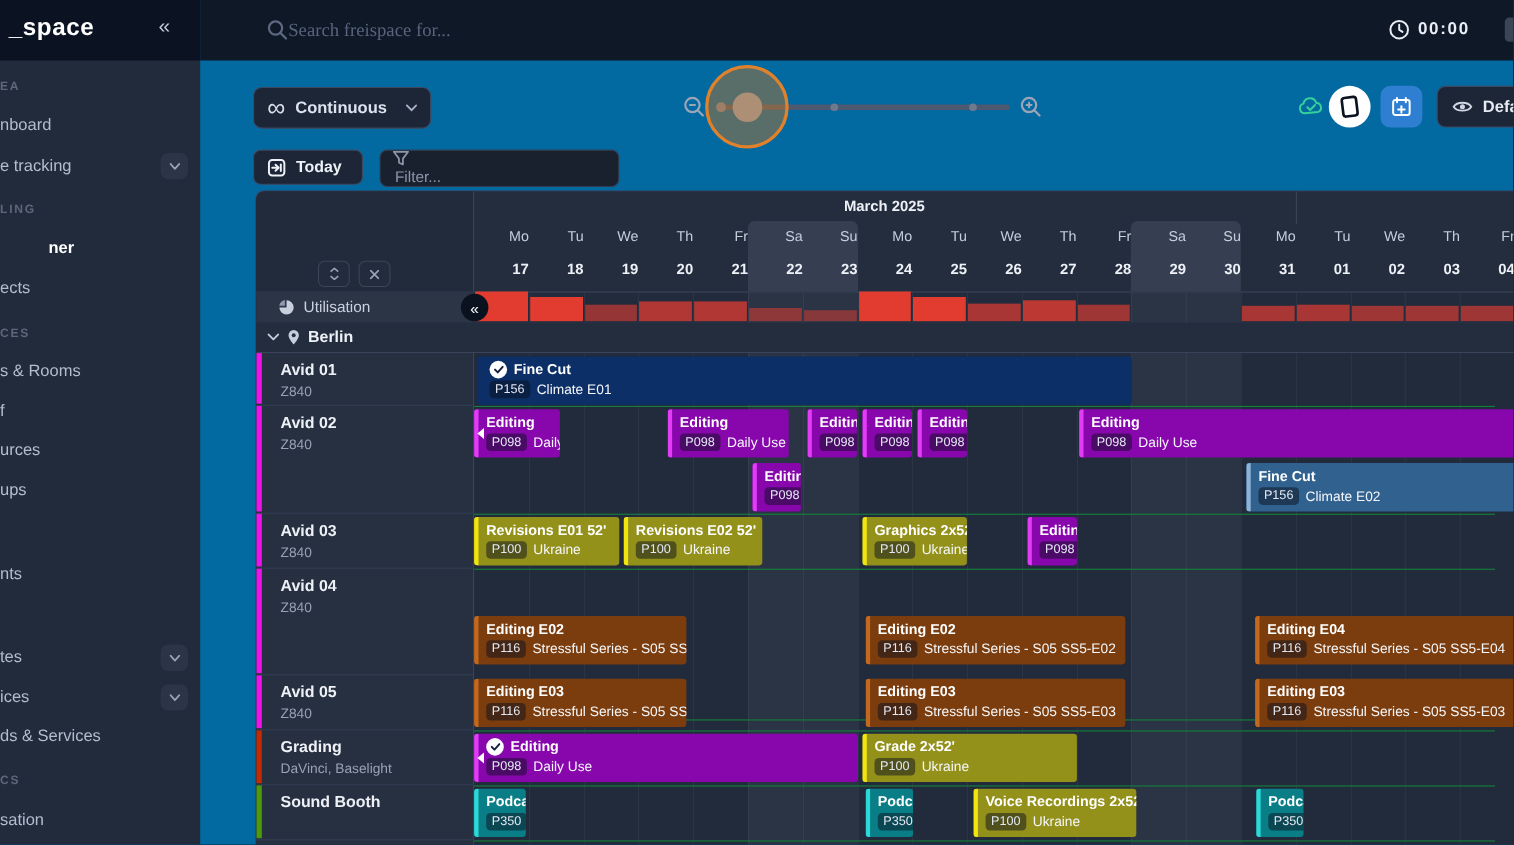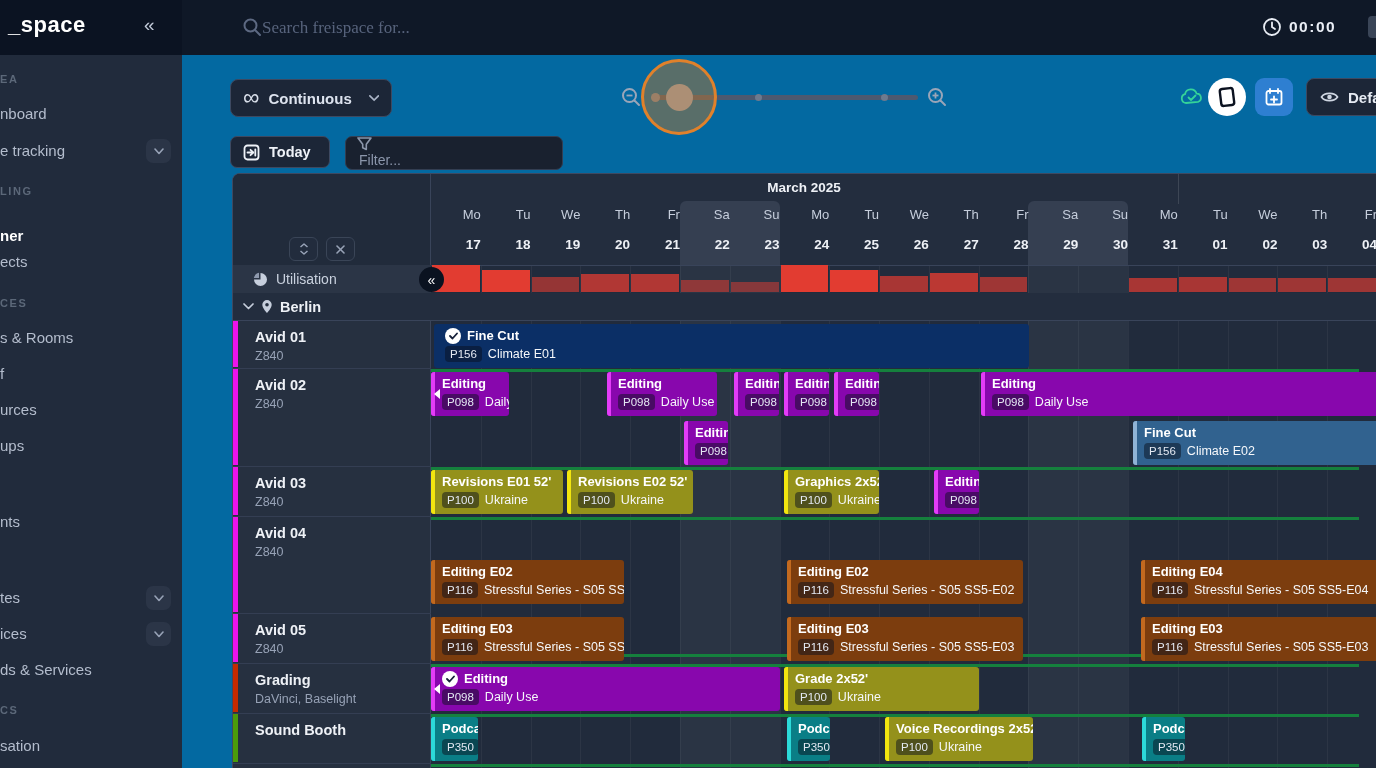--- a/index.html
+++ b/index.html
@@ -77,21 +77,21 @@
                    color:#fff;font-size:14px;display:flex;align-items:center;justify-content:center;z-index:5;cursor:pointer}
 
   .group-row{position:absolute;left:0;top:119px;right:0;height:28px;background:#232d3e;border-bottom:1px solid #39445a;z-index:2;
              display:flex;align-items:center;gap:7px;padding-left:10px;box-sizing:border-box;cursor:pointer}
   .group-text{font-size:14.5px;font-weight:700;color:#eef1f6}
 
   .rlabel{position:absolute;left:0;width:198px;box-sizing:border-box;border-bottom:1px solid #343e53;z-index:2;cursor:pointer}
   .rbar{position:absolute;left:0;top:0;bottom:1px;width:5px}
   .rname{position:absolute;left:22px;top:8px;font-size:14.5px;font-weight:700;color:#eef1f6;white-space:nowrap}
   .rsub{position:absolute;left:22px;top:28px;font-size:12.5px;color:#97a2b6;white-space:nowrap}
-  .rrow{position:absolute;left:198px;right:18px;border-bottom:3px solid #15803d;z-index:2}
+  .rrow{position:absolute;left:198px;right:18px;border-bottom:1px solid #15803d;z-index:2}
 
   .blk{position:absolute;border-radius:3px;overflow:hidden;box-sizing:border-box;padding:3px 6px 2px 11px;color:#fff;cursor:pointer;z-index:3}
   .blk.offr{border-top-right-radius:0;border-bottom-right-radius:0}
   .blk-edge{position:absolute;left:0;top:0;bottom:0;width:4px}
   .blk-l1{display:flex;align-items:center;gap:6px;white-space:nowrap}
   .blk-t{font-size:13px;font-weight:700;line-height:17px}
   .blk-l2{display:flex;align-items:center;gap:6px;margin-top:2px;white-space:nowrap}
   .badge{background:rgba(10,16,30,.5);border-radius:4px;padding:0 5px;font-size:11.5px;line-height:16px;color:#e3e8f2}
   .desc{font-size:12.5px;color:#f5f7fa}
   .chk{width:16px;height:16px;border-radius:50%;background:#fff;display:flex;align-items:center;justify-content:center;flex:none}
@@ -113,21 +113,21 @@
     <nav id="sbnav" style="position:absolute;inset:0">
         <div class="sb-section" style="top: 73px;">EA</div>
         <div class="sb-item" style="top: 105px;">nboard</div>
         <div class="sb-item" style="top: 142px;">e tracking</div>
         <div class="sb-chev" style="top: 139px;">
           <svg width="10" height="7" viewBox="0 0 10 7">
             <polyline points="1,1 5,5.5 9,1" fill="none" stroke="#97a2b6" stroke-width="1.6" stroke-linecap="round" stroke-linejoin="round"></polyline>
           </svg>
         </div>
         <div class="sb-section" style="top: 185px;">LING</div>
-        <div class="sb-item active" style="top: 227px;">ner</div>
+        <div class="sb-item active" style="top: 217px; margin-left: 44px;">ner</div>
         <div class="sb-item" style="top: 253px;">ects</div>
         <div class="sb-section" style="top: 297px;">CES</div>
         <div class="sb-item" style="top: 329px;">s &amp; Rooms</div>
         <div class="sb-item" style="top: 365px;">f</div>
         <div class="sb-item" style="top: 401px; text-align: center;">urces</div>
         <div class="sb-item" style="top: 437px;">ups</div>
         <div class="sb-item" style="top: 513px;">nts</div>
         <div class="sb-item" style="top: 589px;">tes</div>
         <div class="sb-chev" style="top: 586px;">
           <svg width="10" height="7" viewBox="0 0 10 7">

